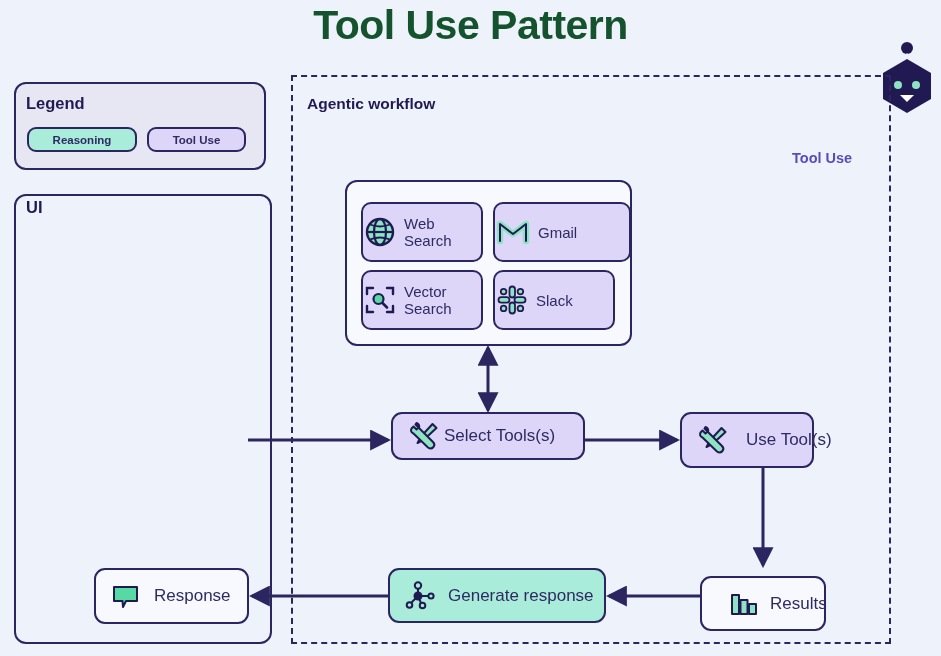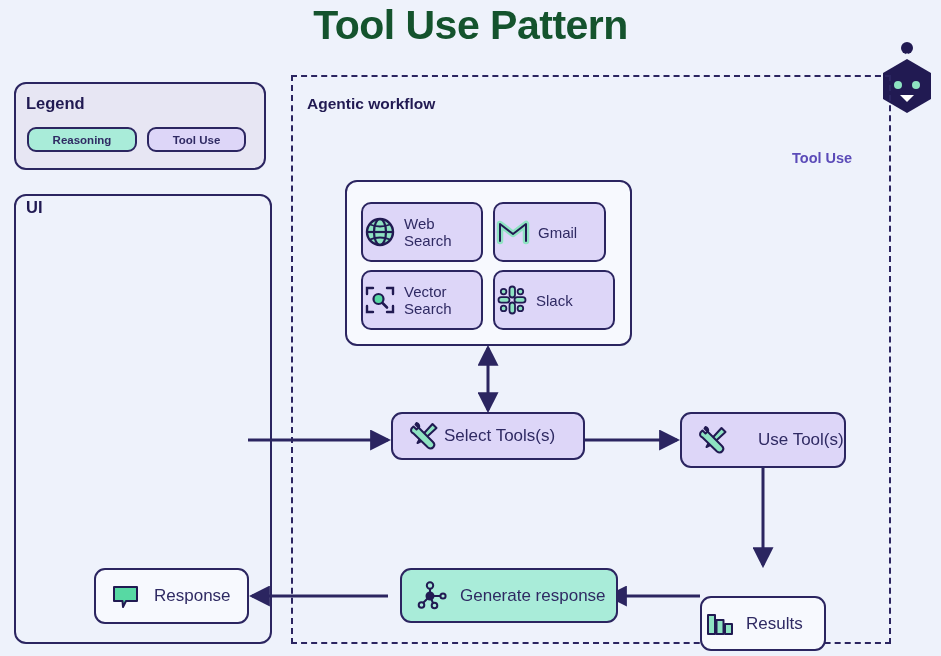--- a/index.html
+++ b/index.html
@@ -77,31 +77,31 @@
     background:#f7f9fe;
   }
   .tool-card{
     border:2px solid #2b2560;border-radius:10px;
     background:#ddd6f8;
     display:flex;align-items:center;gap:7px;
     box-sizing:border-box;
   }
   .tool-card .tname{font-size:15px;line-height:17px;color:#2f2a63;}
   #tool-web-search{left:361px;top:202px;width:122px;height:60px;}
-  #tool-gmail     {left:493px;top:202px;width:113px;height:60px;}
+  #tool-gmail     {left:493px;top:202px;width:138px;height:60px;}
   #tool-vector-search{left:361px;top:270px;width:122px;height:60px;}
   #tool-slack     {left:493px;top:270px;width:122px;height:60px;}
 
   
   #node-user-query{left:88px;top:410px;width:160px;height:60px;gap:12px;padding-left:16px;}
   #node-select-tools{left:391px;top:412px;width:194px;height:48px;gap:3px;padding-left:14px;}
-  #node-use-tools{left:680px;top:412px;width:166px;height:56px;gap:28px;padding-left:14px;}
+  #node-use-tools{left:680px;top:412px;width:134px;height:56px;gap:16px;padding-left:14px;}
   #node-response{left:94px;top:568px;width:155px;height:56px;gap:12px;padding-left:14px;}
-  #node-generate-response{left:400px;top:568px;width:218px;height:55px;gap:10px;padding-left:14px;align-items:center;}
-  #node-results{left:700px;top:596px;width:126px;height:55px;gap:10px;padding-left:2px;}
+  #node-generate-response{left:388px;top:568px;width:218px;height:55px;gap:10px;padding-left:14px;align-items:center;}
+  #node-results{left:700px;top:576px;width:126px;height:55px;gap:10px;padding-left:26px;}
 
   
   #edges{position:absolute;left:0;top:0;width:941px;height:656px;pointer-events:none;}
 
   .icon{display:block;flex:0 0 auto;}
 </style>
 </head>
 <body>
 
 <div class="stage">

